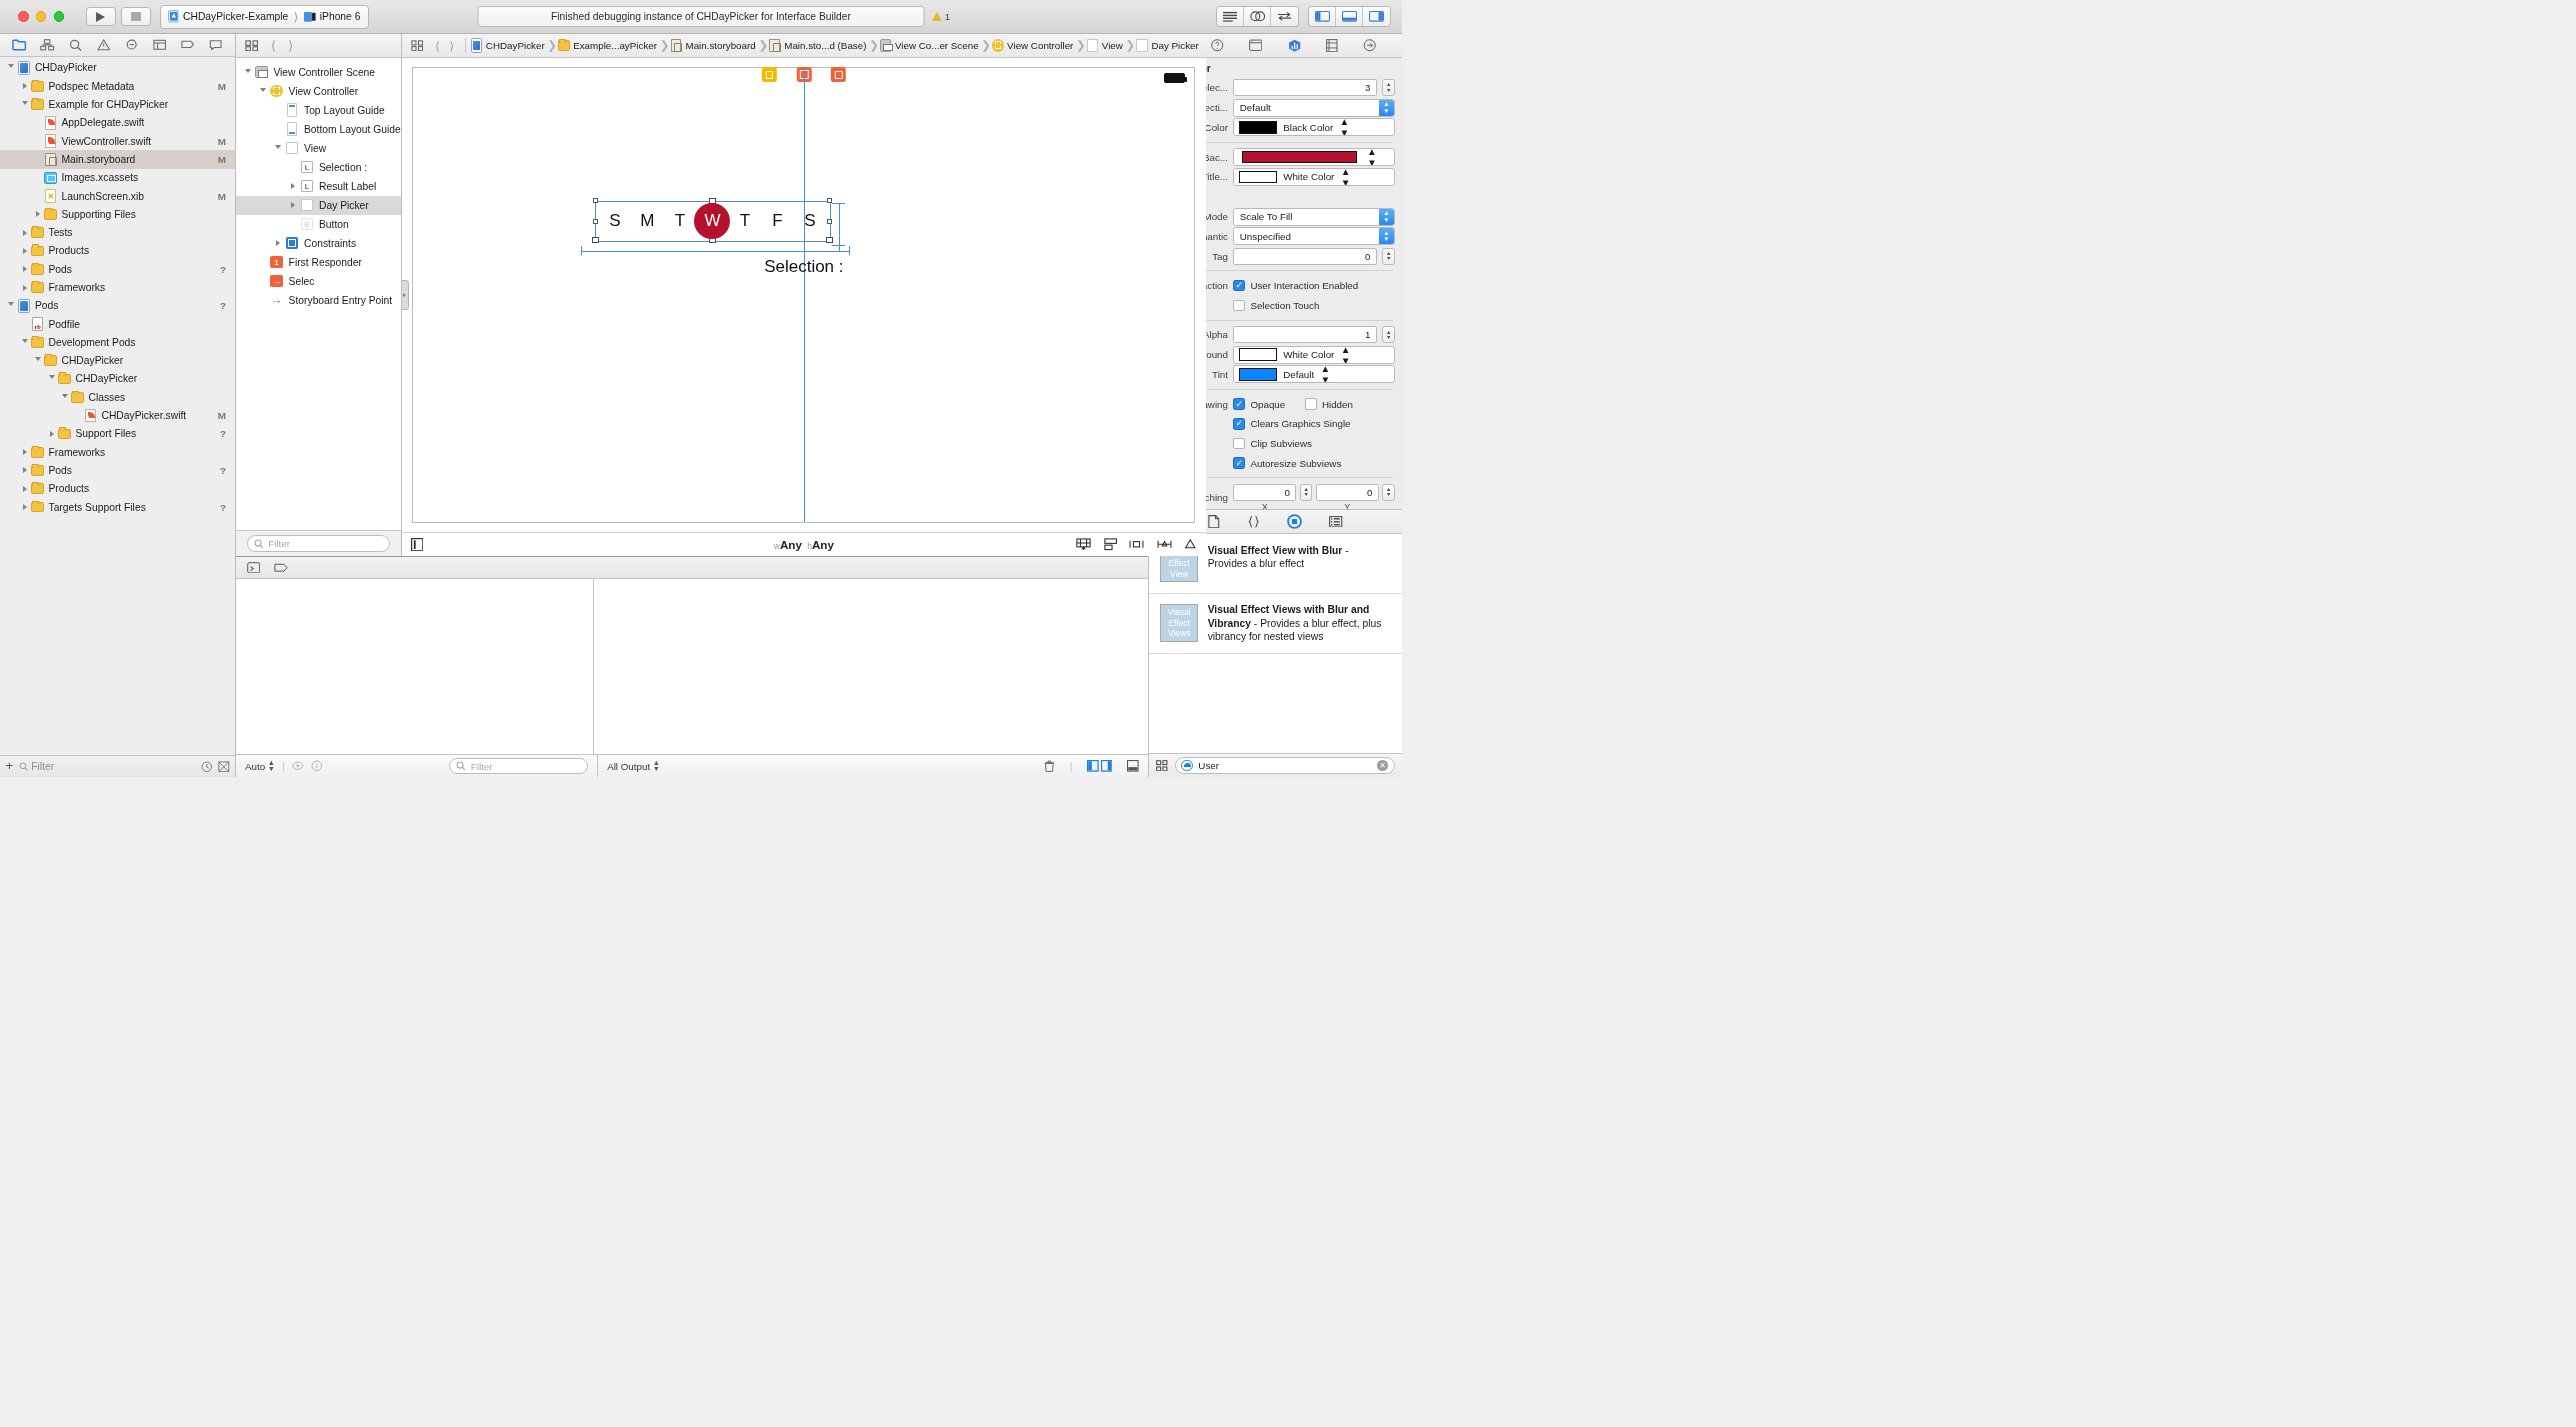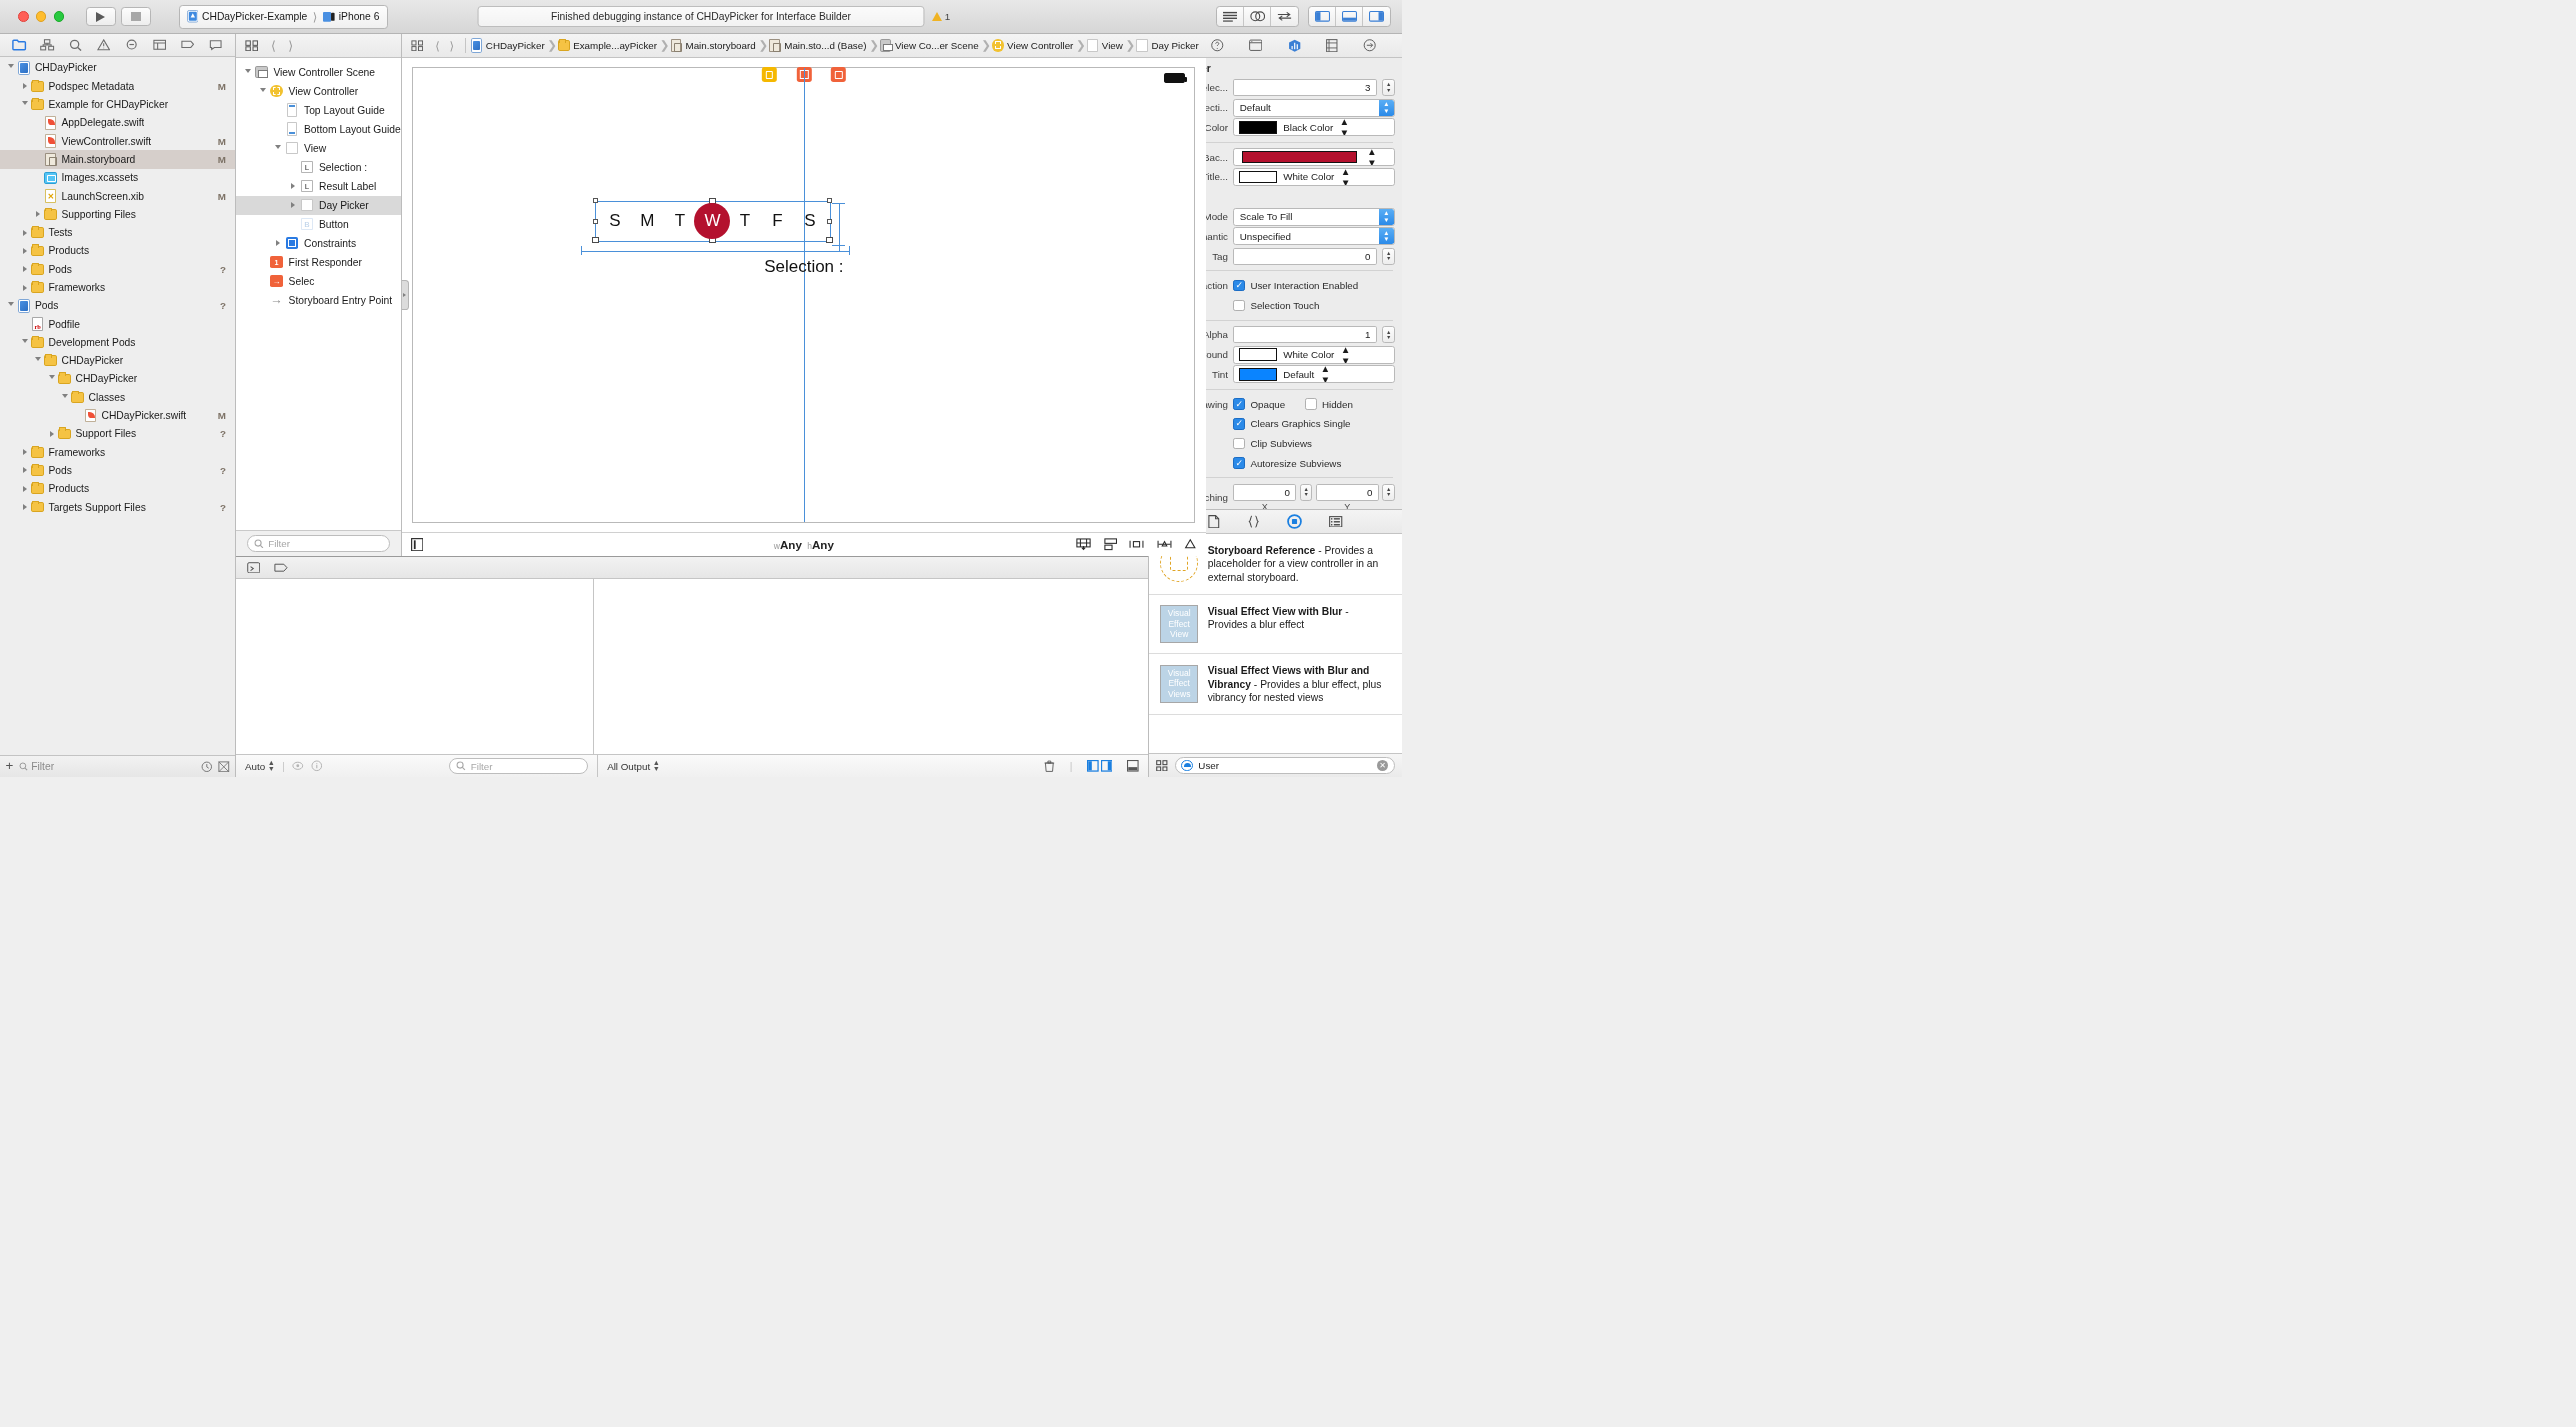--- a/index.html
+++ b/index.html
@@ -44,21 +44,21 @@
     border-bottom: 5.8px solid transparent;
   }
   .stop-sq { width: 9.8px; height: 9.8px; background: #a8a8a8; }
 
   .scheme {
     height: 24px;
     background: linear-gradient(to bottom,#fdfdfd,#f0f0f0);
     border: 0.9px solid #b6b6b6; border-radius: 3.6px;
     display: flex; align-items: center;
     padding: 0 7.2px; gap: 3.6px;
-    margin-left: 22px;
+    margin-left: 3px;
   }
   .scheme .chev { color: #9a9a9a; font-size: 11.6px; margin: 0 1.8px; }
 
   .status-bar {
     position: absolute; left: 50%; transform: translateX(-50%);
     width: 447px; height: 21.5px;
     background: linear-gradient(to bottom,#fbfbfb,#f2f2f2);
     border: 0.9px solid #bdbdbd; border-radius: 3.6px;
     display: flex; align-items: center; justify-content: center;
     font-size: 10.3px; color: #2b2b2b;
@@ -1368,28 +1368,20 @@
                 <rect x="5.4" y="2.4" width="6.8" height="1.6"></rect>
                 <rect x="5.4" y="5.7" width="6.8" height="1.6"></rect>
                 <rect x="5.4" y="9" width="6.8" height="1.6"></rect>
               </g>
             </svg>
         </span>
       </div>
       <div class="lib-list" id="lib-list">
           <div class="lib-item">
             <span class="lib-ico">
-              <span class="sref">
-                <i></i>
-              </span>
-            </span>
-            <span class="lib-txt"><b>Storyboard Reference</b><span> - Provides a placeholder for a view controller in an external storyboard.</span></span>
-          </div>
-          <div class="lib-item">
-            <span class="lib-ico">
               <span class="vfx">
                 <span>Visual</span>
                 <span>Effect</span>
                 <span>View</span>
               </span>
             </span>
             <span class="lib-txt"><b>Visual Effect View with Blur</b><span> - Provides a blur effect</span></span>
           </div>
           <div class="lib-item">
             <span class="lib-ico">

